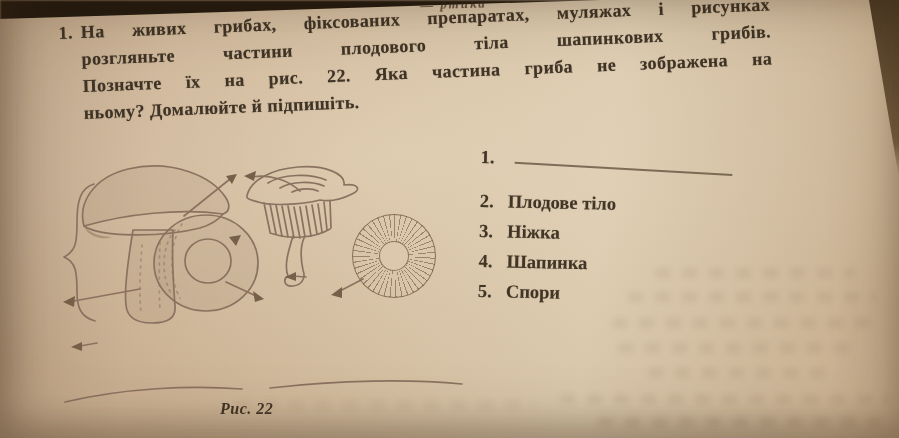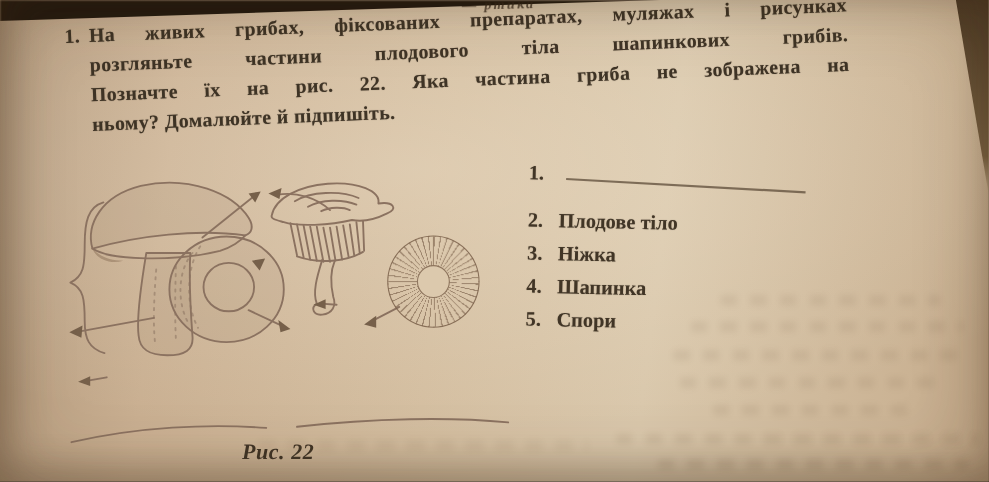--- a/index.html
+++ b/index.html
@@ -64,21 +64,21 @@
   }
   .li{ display:flex; height:30px; align-items:baseline; }
   .li .li-num{ width:28px; }
   .li.first{ margin-bottom:16px; }
   .blank-line{
     display:inline-block; width:218px; height:16px; margin-left:6px;
     border-bottom:2px solid rgba(92,75,56,.75); transform:rotate(2deg); transform-origin:0 100%;
   }
   .caption{
     position:absolute; left:220px; top:400px;
-    font-weight:bold; font-style:italic; font-size:20px; color:rgba(58,47,34,.95);
+    font-weight:bold; font-style:italic; font-size:16px; color:rgba(58,47,34,.95);
     letter-spacing:.5px;
   }
   .ghost i{
     position:absolute; display:block; height:10px; border-radius:3px;
     background:repeating-linear-gradient(90deg, rgba(112,88,64,.6) 0 15px, rgba(112,88,64,0) 15px 27px);
     filter:blur(3px); opacity:.16;
   }
   .ghost .g1{left:655px;top:268px;width:200px;}
   .ghost .g2{left:628px;top:292px;width:248px;}
   .ghost .g3{left:612px;top:318px;width:258px;}

